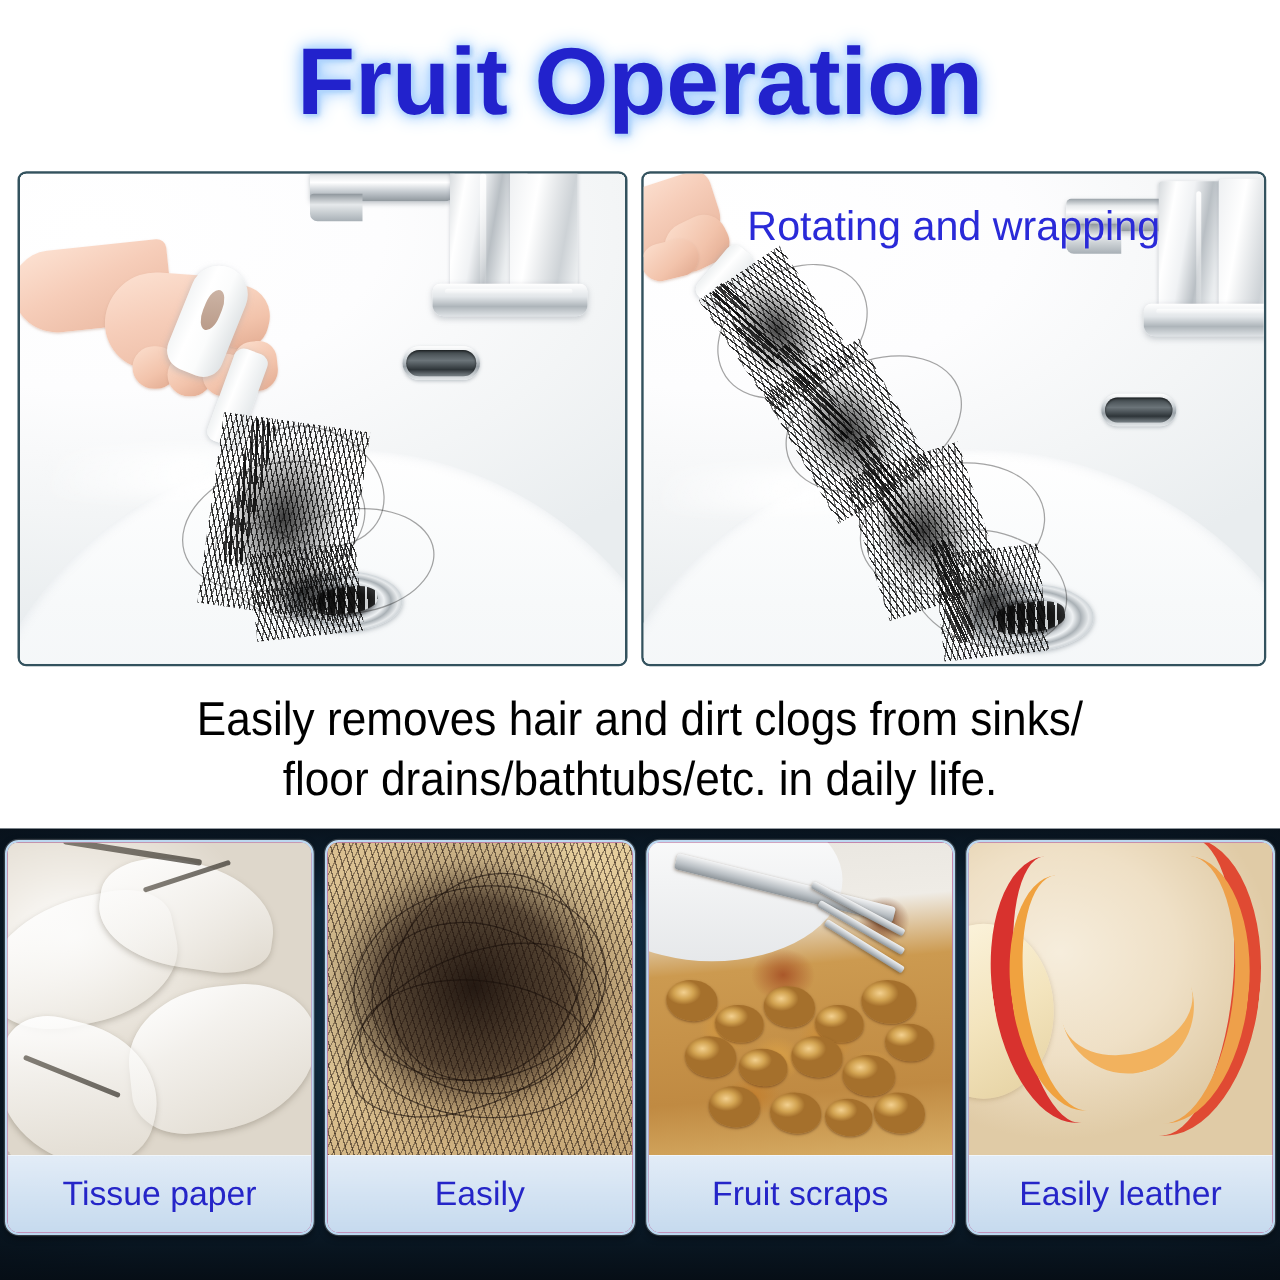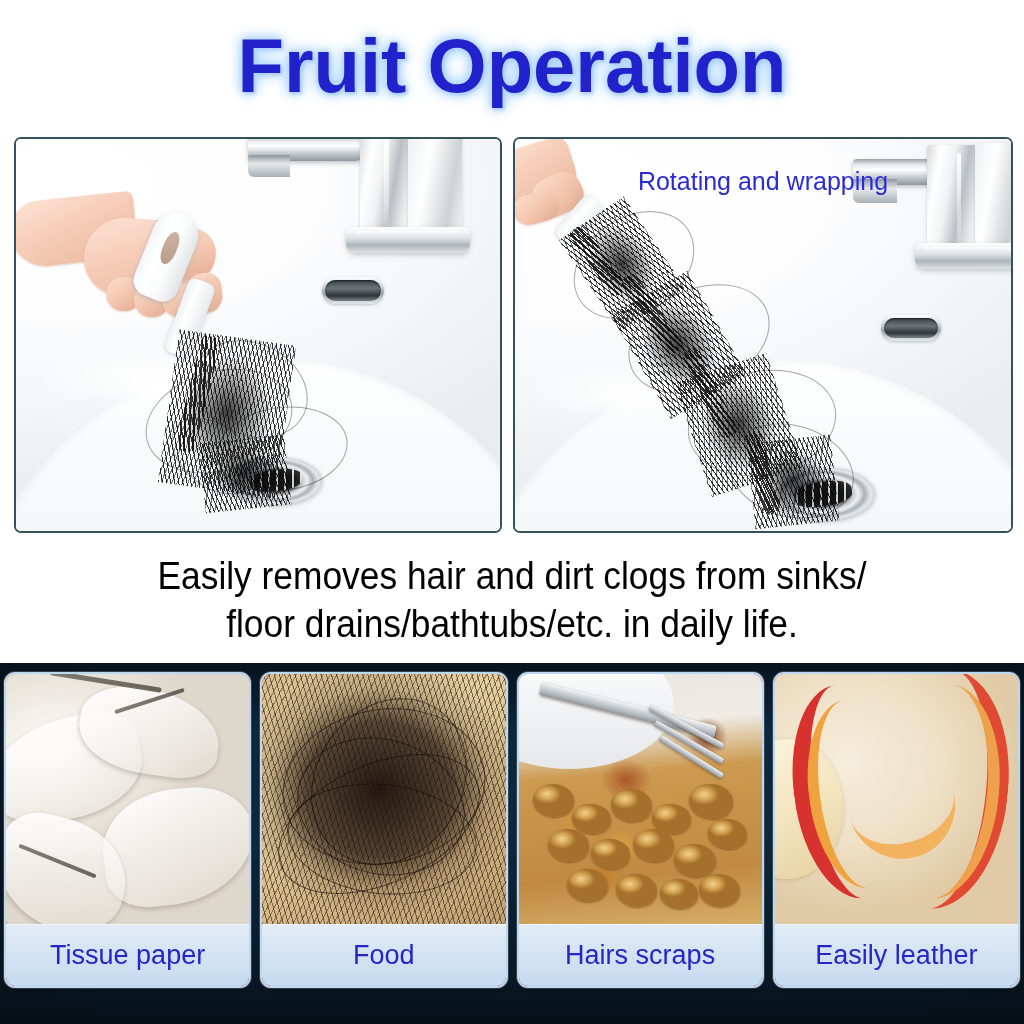--- a/index.html
+++ b/index.html
@@ -154,21 +154,21 @@
     position:absolute;
     border:1px solid rgba(40,40,40,.42);
     border-radius:50%;
     background:transparent;
   }
 
   
   #rot-label {
     position:absolute; left:0; top:22px; width:100%;
     text-align:center;
-    font-size:25px;
+    font-size:33px;
     color:#2a2ad8;
     line-height:40px;
     white-space:nowrap;
     text-shadow:0 0 2px rgba(255,255,255,.5);
   }
 
   
   #subtitle {
     position:absolute; left:0; top:552px; width:1024px;
     text-align:center;
@@ -433,21 +433,21 @@
   <div class="card">
     <div class="card-photo">
       <div class="ph-hair">
         <div class="strand" style="left:8%;top:14%;width:84%;height:62%;transform:rotate(-10deg);"></div>
         <div class="strand" style="left:14%;top:26%;width:70%;height:54%;transform:rotate(16deg);"></div>
         <div class="strand" style="left:4%;top:36%;width:88%;height:48%;transform:rotate(-24deg);"></div>
         <div class="strand" style="left:22%;top:8%;width:60%;height:70%;transform:rotate(34deg);"></div>
         <div class="strand" style="left:10%;top:44%;width:78%;height:44%;transform:rotate(6deg);"></div>
       </div>
     </div>
-    <div class="card-cap">Food</div>
+    <div class="card-cap">Easily</div>
   </div>
 
   <div class="card">
     <div class="card-photo">
       <div class="ph-food">
         <div class="plate" style="left:-22%;top:-14%;width:86%;height:52%;"></div>
         <div class="fork" style="left:8%;top:12%;width:74%;height:13px;transform:rotate(14deg);border-radius:3px;"></div>
         <div class="fork" style="left:52%;top:20%;width:34%;height:6px;transform:rotate(28deg);"></div>
         <div class="fork" style="left:54%;top:26%;width:32%;height:6px;transform:rotate(30deg);"></div>
         <div class="fork" style="left:56%;top:32%;width:30%;height:6px;transform:rotate(32deg);"></div>
@@ -460,21 +460,21 @@
         <div class="bean" style="left:30%;top:66%;width:16%;height:12%;"></div>
         <div class="bean" style="left:47%;top:62%;width:17%;height:13%;"></div>
         <div class="bean" style="left:64%;top:68%;width:17%;height:13%;"></div>
         <div class="bean" style="left:78%;top:58%;width:16%;height:12%;"></div>
         <div class="bean" style="left:20%;top:78%;width:17%;height:13%;"></div>
         <div class="bean" style="left:40%;top:80%;width:17%;height:13%;"></div>
         <div class="bean" style="left:58%;top:82%;width:16%;height:12%;"></div>
         <div class="bean" style="left:74%;top:80%;width:17%;height:13%;"></div>
       </div>
     </div>
-    <div class="card-cap">Hairs scraps</div>
+    <div class="card-cap">Fruit scraps</div>
   </div>
 
   <div class="card">
     <div class="card-photo">
       <div class="ph-fruit">
         <div class="flesh" style="left:-18%;top:26%;width:46%;height:56%;"></div>
         <div class="peel" style="left:8%;top:4%;width:46%;height:86%;border-width:0 0 0 19px;border-left-color:#d8322e;transform:rotate(-8deg);"></div>
         <div class="peel" style="left:14%;top:10%;width:40%;height:76%;border-width:0 0 0 11px;border-left-color:#f0a23f;transform:rotate(-8deg);"></div>
         <div class="peel" style="left:40%;top:-2%;width:56%;height:96%;border-width:0 22px 0 0;border-right-color:#e04a33;transform:rotate(6deg);"></div>
         <div class="peel" style="left:44%;top:4%;width:48%;height:86%;border-width:0 12px 0 0;border-right-color:#eea04a;transform:rotate(6deg);"></div>

